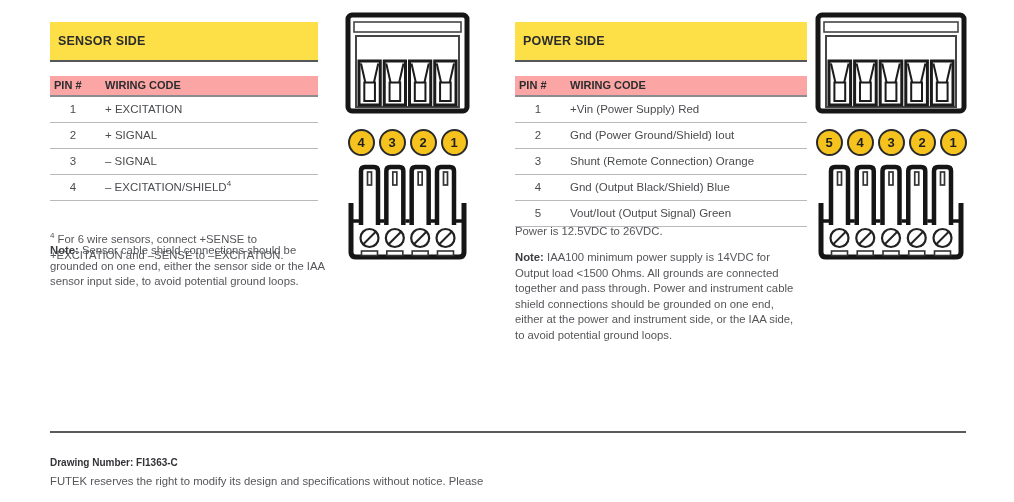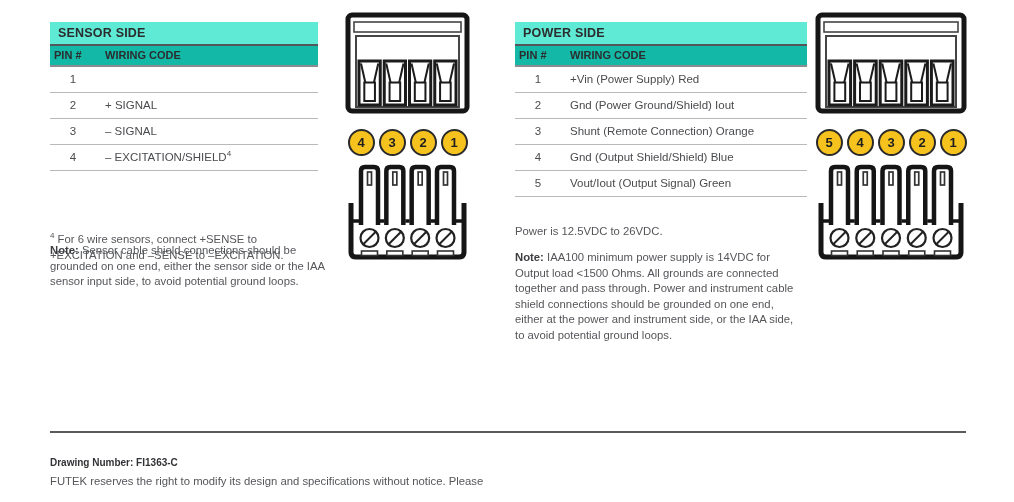--- a/index.html
+++ b/index.html
@@ -7,29 +7,29 @@
     width:1014px;height:502px;position:relative;overflow:hidden;
     background:#ffffff;
     font-family:"Liberation Sans", sans-serif;
     color:#4a4b4e;
   }
   .abs{position:absolute;}
 
   
   .wiring-table{box-sizing:border-box;}
   .wtitle{
-    background:#5eead4;height:22px;line-height:22px;
+    background:#fde047;height:22px;line-height:22px;
     font-size:12.5px;font-weight:bold;color:#2b2c2e;
-    padding:0 8px;border-bottom:2px solid #55565a;
+    padding:8px 8px;border-bottom:2px solid #55565a;
     letter-spacing:.2px;
   }
   .subheader{
     display:flex;height:19px;line-height:19px;
-    background:#14b8a6;border-bottom:2px solid #8a8c8f;
-    font-size:11px;font-weight:bold;color:#2b2c2e;
+    background:#fca5a5;border-bottom:2px solid #8a8c8f;
+    font-size:11px;font-weight:bold;color:#2b2c2e;margin-top:14px;
   }
   .subheader .pin-head{width:46px;flex:none;padding-left:4px;box-sizing:border-box;}
   .subheader .code-head{padding-left:9px;}
   .trow{
     display:flex;height:25px;line-height:25px;
     border-bottom:1px solid #b7b9bb;
     font-size:11.5px;color:#4a4b4e;
   }
   .pin-cell{width:46px;flex:none;text-align:center;}
   .code-cell{padding-left:9px;}
@@ -61,20 +61,21 @@
 
 <div class="abs wiring-table" style="left:50px;top:22px;width:268px;">
   <div class="wtitle">SENSOR SIDE</div>
   <div class="subheader">
     <span class="pin-head">PIN #</span>
     <span class="code-head">WIRING CODE</span>
   </div>
   <div>
       <div class="trow">
         <span class="pin-cell">1</span>
+        <span class="code-cell">+ EXCITATION</span>
       </div>
       <div class="trow">
         <span class="pin-cell">2</span>
         <span class="code-cell">+ SIGNAL</span>
       </div>
       <div class="trow">
         <span class="pin-cell">3</span>
         <span class="code-cell">– SIGNAL</span>
       </div>
       <div class="trow">
@@ -166,21 +167,21 @@
       <div class="trow">
         <span class="pin-cell">2</span>
         <span class="code-cell">Gnd (Power Ground/Shield) Iout</span>
       </div>
       <div class="trow">
         <span class="pin-cell">3</span>
         <span class="code-cell">Shunt (Remote Connection) Orange</span>
       </div>
       <div class="trow">
         <span class="pin-cell">4</span>
-        <span class="code-cell">Gnd (Output Shield/Shield) Blue</span>
+        <span class="code-cell">Gnd (Output Black/Shield) Blue</span>
       </div>
       <div class="trow">
         <span class="pin-cell">5</span>
         <span class="code-cell">Vout/Iout (Output Signal) Green</span>
       </div>
     </div>
 </div>
 
 <p class="abs para" style="left:515px;top:224px;width:292px;">Power is 12.5VDC to 26VDC.</p>
 <p class="abs para" style="left:515px;top:250px;width:290px;">

